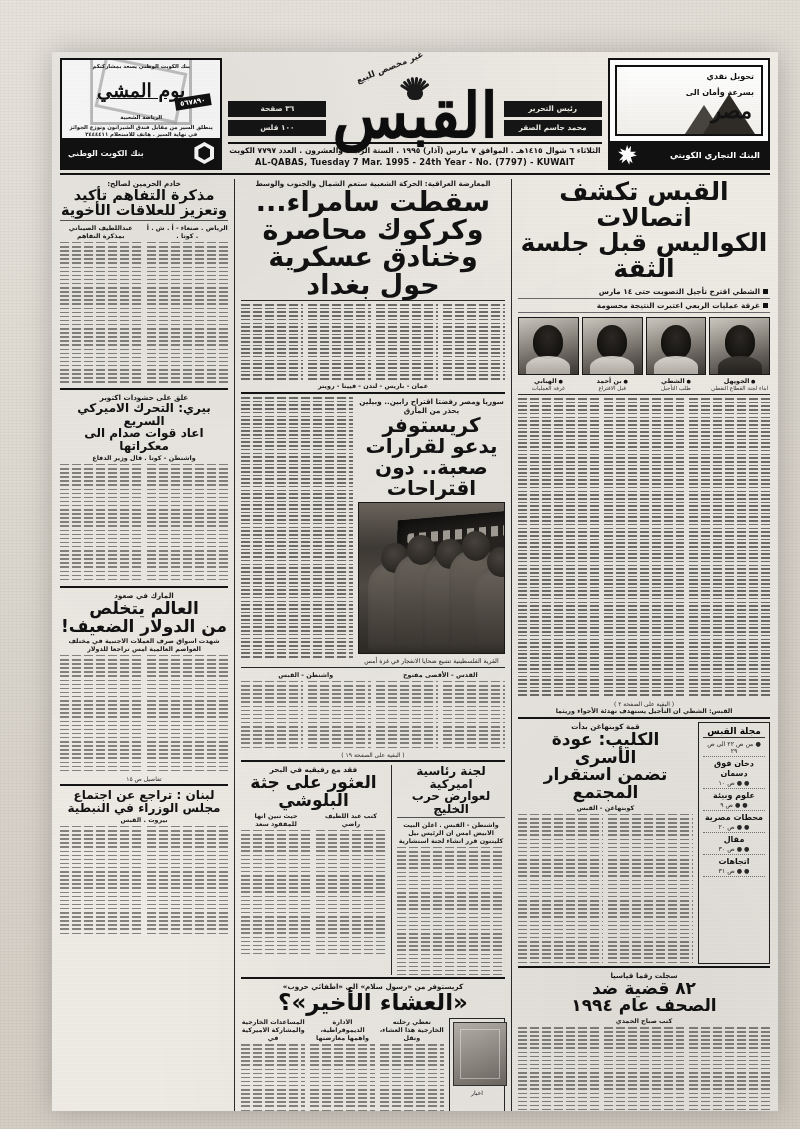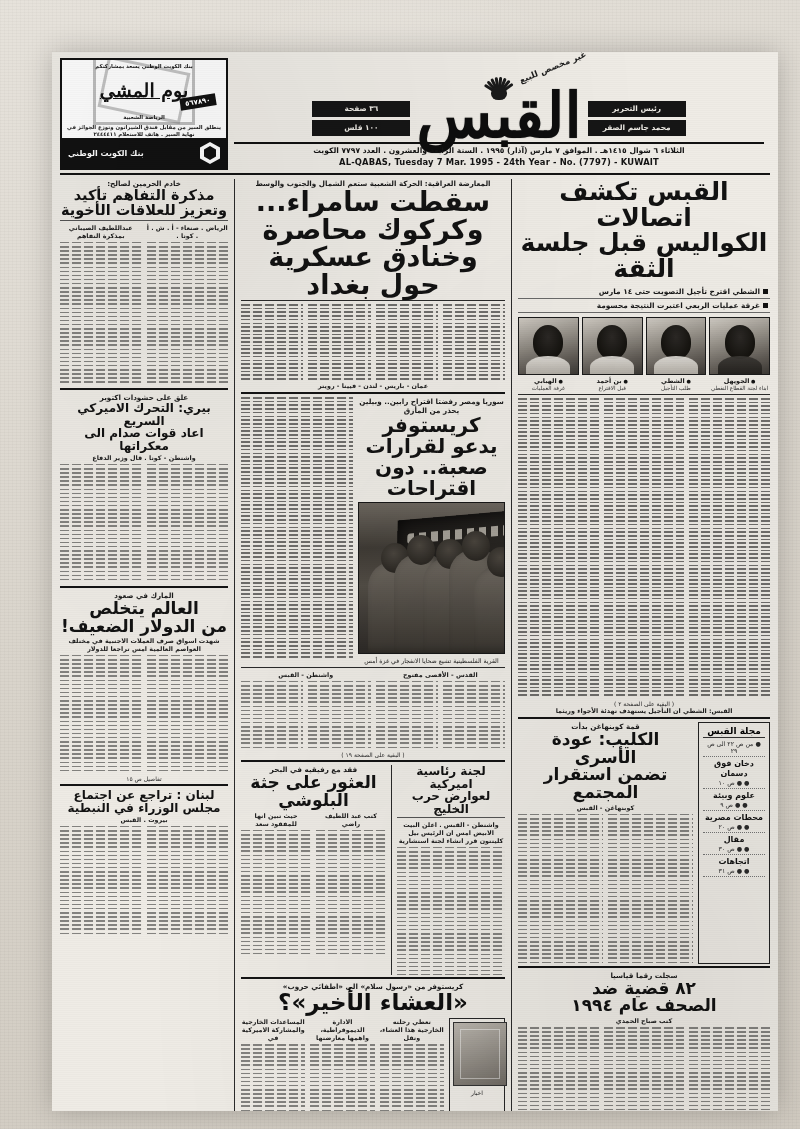--- a/index.html
+++ b/index.html
@@ -304,20 +304,35 @@
 </style>
 </head>
 <body>
 
 <div class="page">
   <div class="sheet">
   <div class="inner ar">
 
     <div class="masthead">
 
+      <div class="ad-left">
+        <div class="pic">
+          <div class="ad-ar">تحويل نقدي</div>
+          <div class="ad-ar">بسرعة وأمان الى</div>
+          <div class="ad-big">مصر</div>
+          <div class="pyr">
+                <i class="a"></i>
+                <i class="b"></i>
+              </div>
+        </div>
+        <div class="bar">
+          <span>البنك التجاري الكويتي</span>
+          <span class="star8"></span>
+        </div>
+      </div>
 
       <div class="mast-center">
         <div class="nosale">غير مخصص للبيع</div>
         <div class="sunburst">
           <span style="transform:translateX(-50%) rotate(-58deg)"></span>
           <span style="transform:translateX(-50%) rotate(-42deg)"></span>
           <span style="transform:translateX(-50%) rotate(-26deg)"></span>
           <span style="transform:translateX(-50%) rotate(-10deg)"></span>
           <span style="transform:translateX(-50%) rotate(6deg)"></span>
           <span style="transform:translateX(-50%) rotate(22deg)"></span>

